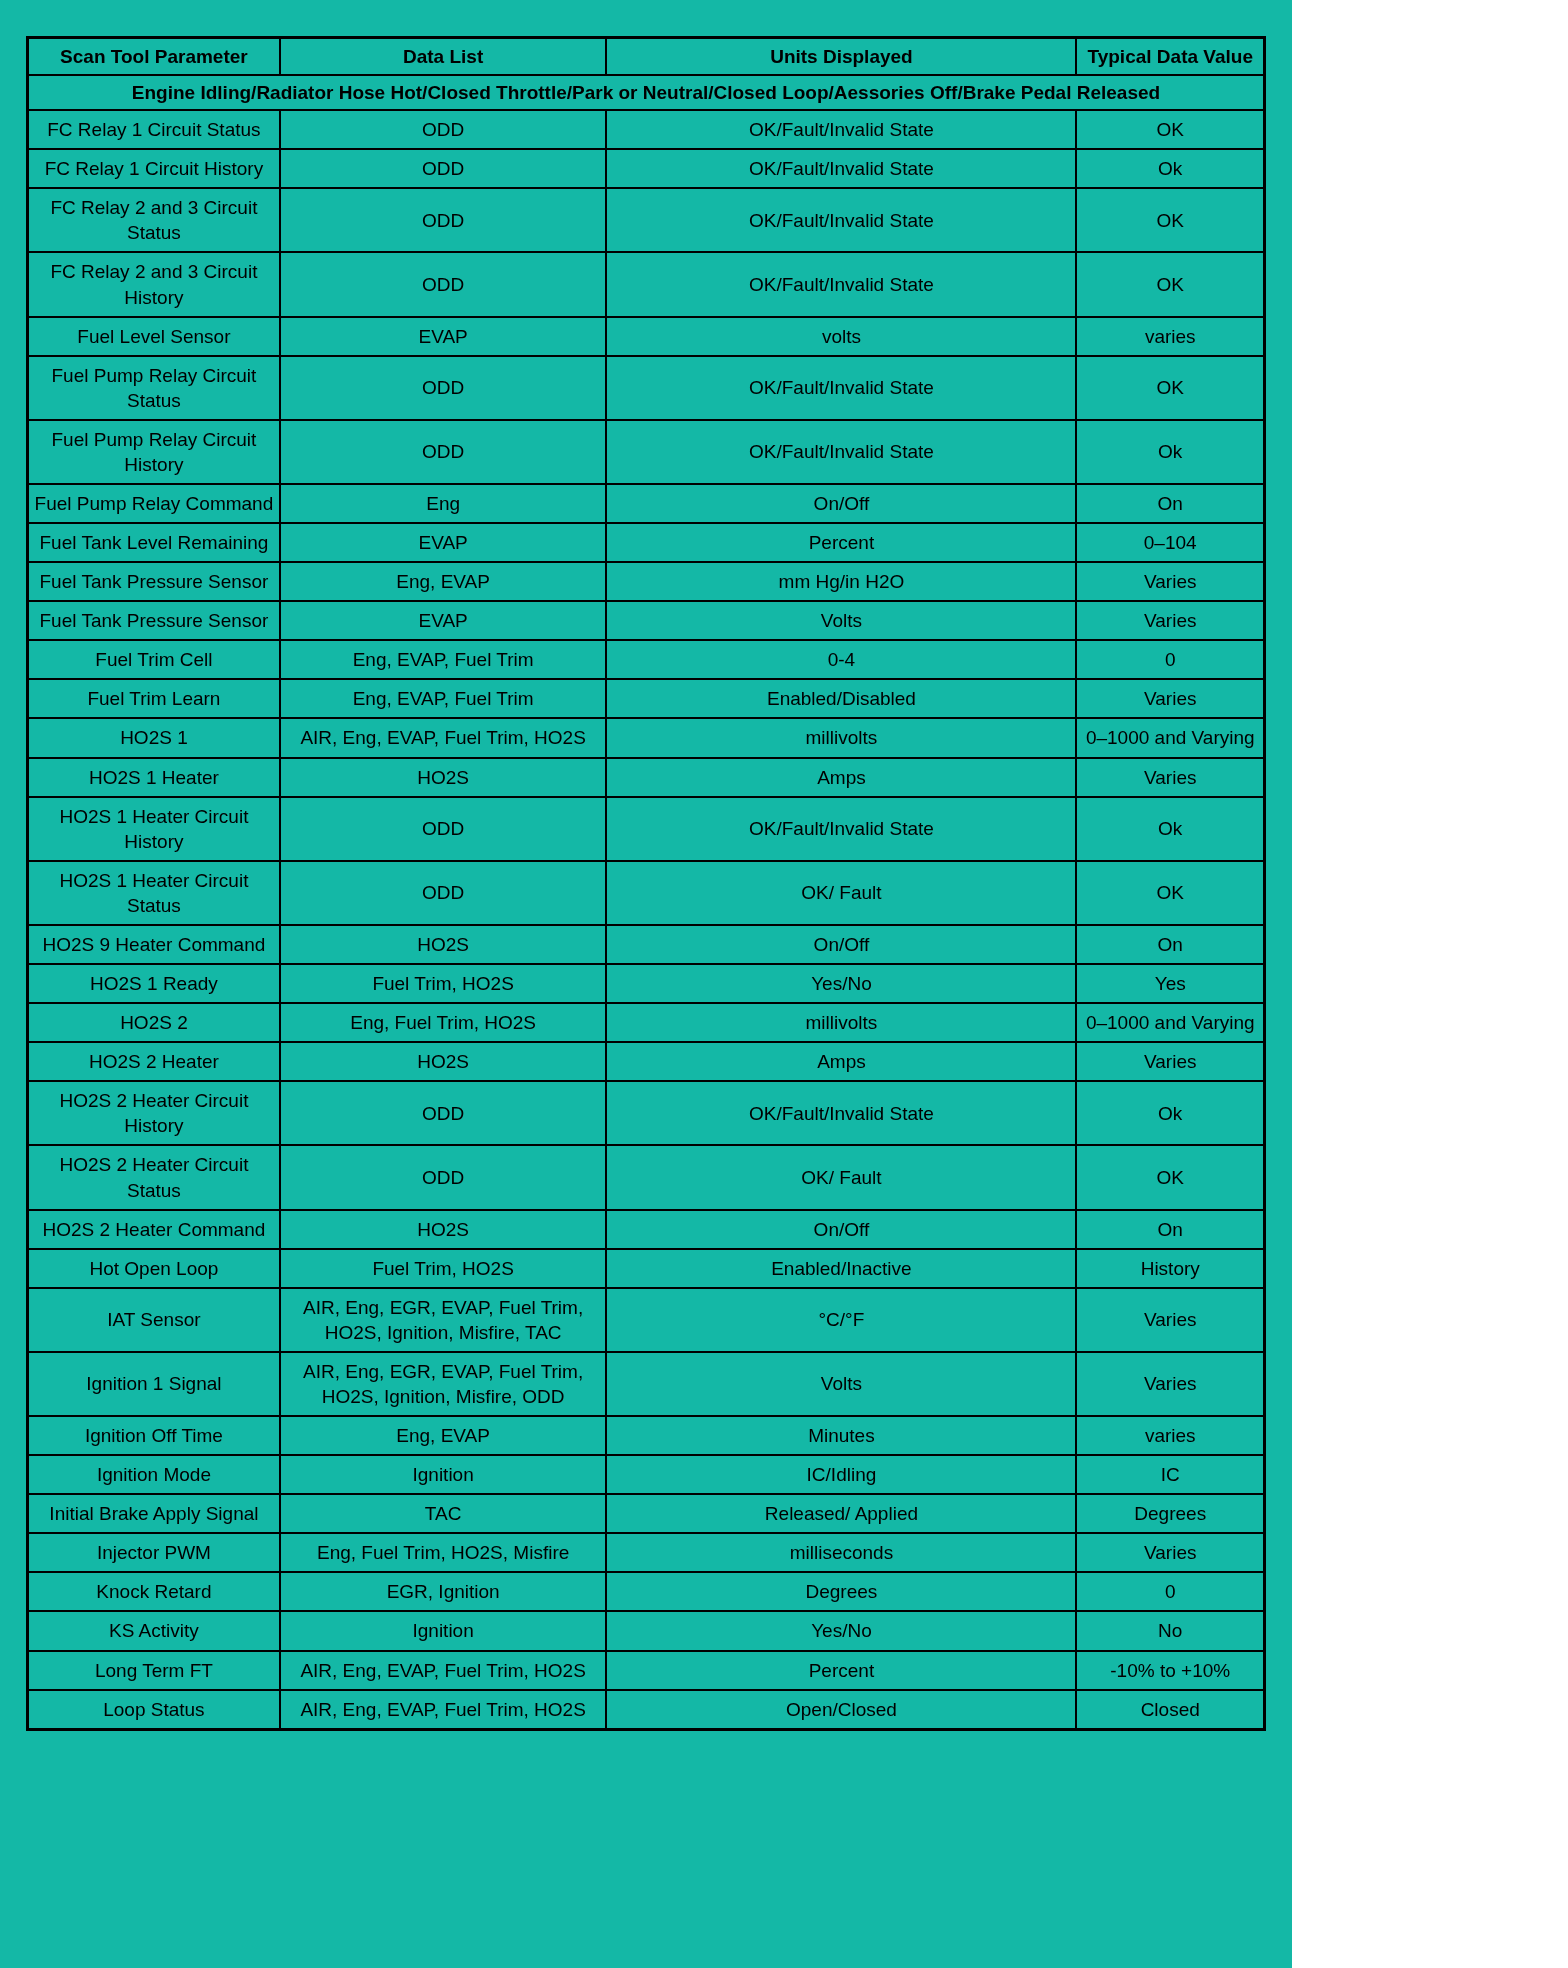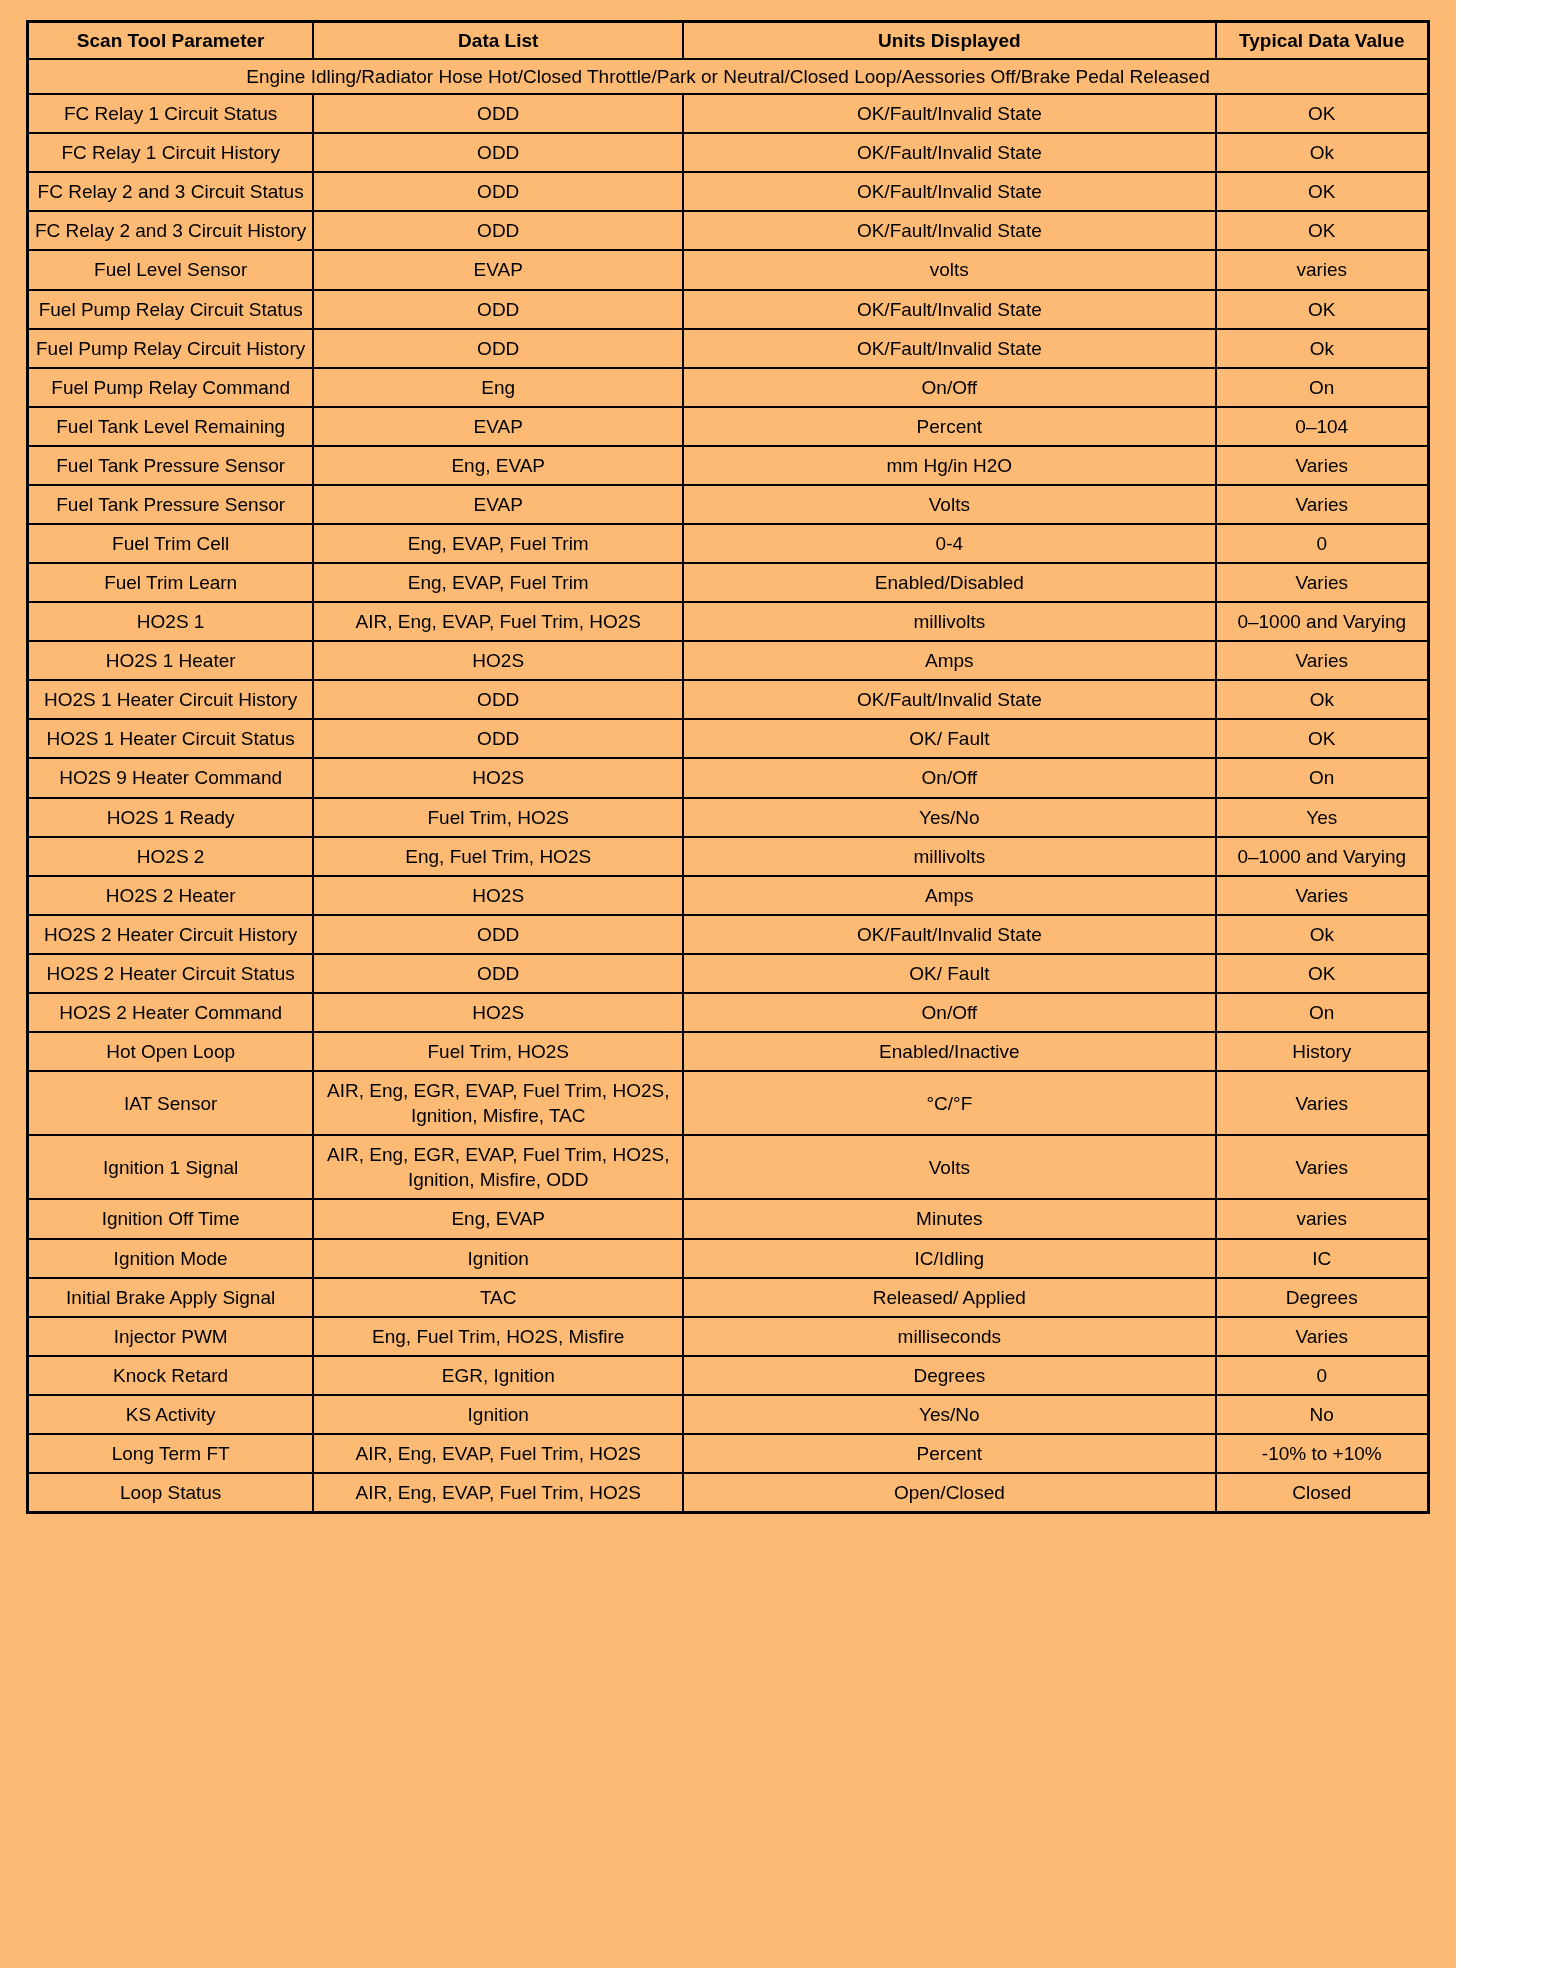--- a/index.html
+++ b/index.html
@@ -4,24 +4,24 @@
 <style>
   * { box-sizing: border-box; }
   html, body {
     margin: 0;
     padding: 0;
     background: #ffffff;
     font-family: "Liberation Sans", sans-serif;
     color: #000000;
   }
   .page {
-    width: 1456px;
+    width: 1292px;
     min-height: 1968px;
-    padding: 20px 26px 16px 26px;
-    background: #fdba74;
+    padding: 36px 26px 16px 26px;
+    background: #14b8a6;
   }
   table.scan-table {
     width: 100%;
     border-collapse: collapse;
     table-layout: fixed;
     border: 3px solid #000000;
   }
   table.scan-table th,
   table.scan-table td {
     border: 2px solid #000000;
@@ -30,21 +30,21 @@
     font-size: 19px;
     line-height: 1.32;
     padding: 6px 5px;
     overflow-wrap: break-word;
   }
   table.scan-table thead th.col-header {
     font-weight: bold;
     padding: 5px 5px;
   }
   table.scan-table tr.condition-row td {
-    font-weight: normal;
+    font-weight: bold;
     padding: 4px 5px;
     margin-top: 40px;
   }
   col.c1 { width: 20.4%; }
   col.c2 { width: 26.4%; }
   col.c3 { width: 38.0%; }
   col.c4 { width: 15.2%; }
 </style>
 </head>
 <body>

